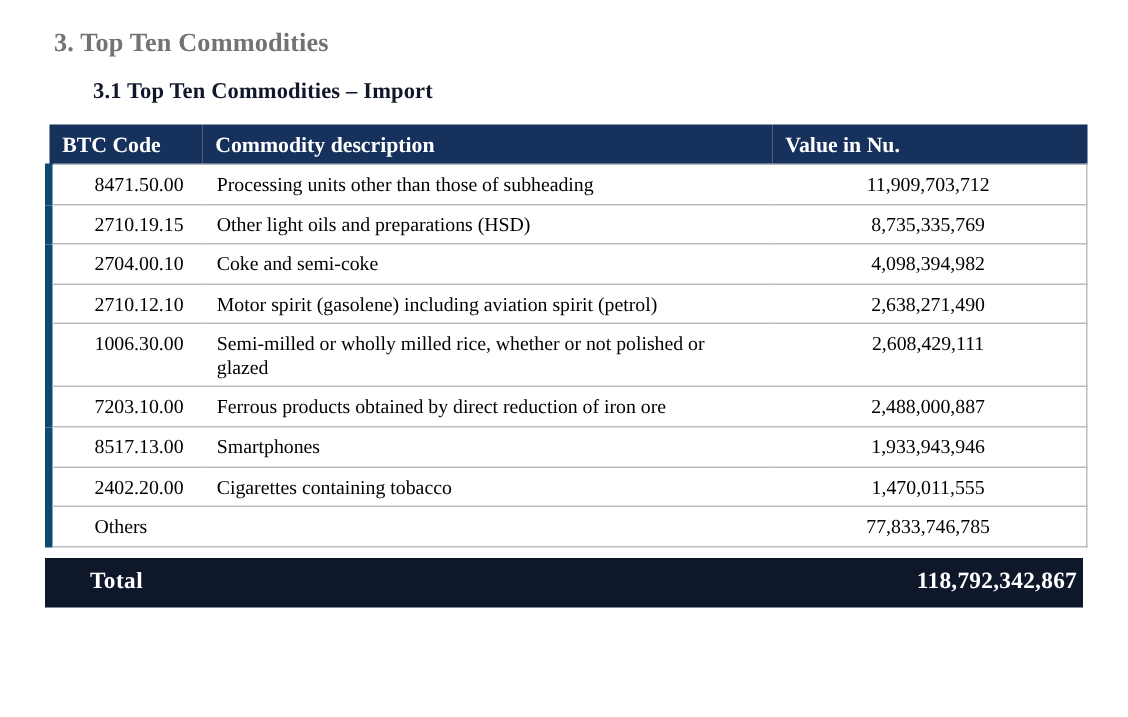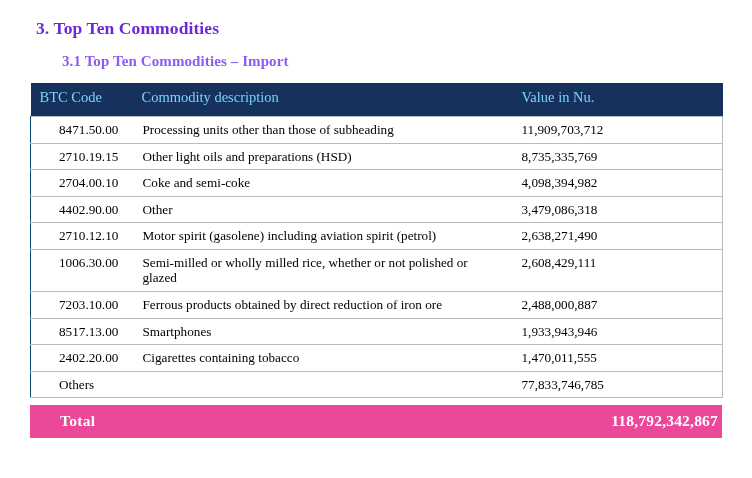--- a/index.html
+++ b/index.html
@@ -18,92 +18,92 @@
     position: relative;
     width: 752px;
     height: 478px;
     box-sizing: border-box;
     padding: 0;
   }
   .section-title {
     font-family: "Liberation Serif", serif;
     font-weight: bold;
     font-size: 17.5px;
-    color: #6d28d9;
+    color: #737373;
     margin: 0;
     padding: 18px 0 0 36px;
     letter-spacing: 0.1px;
   }
   .subsection-title {
     font-family: "Liberation Serif", serif;
     font-weight: bold;
     font-size: 15px;
-    color: #8b5cf6;
+    color: #0f172a;
     margin: 0;
     padding: 14px 0 0 62px;
     letter-spacing: 0.1px;
   }
   .table-wrap {
     margin: 13px 30px 0 30px;
   }
   table.commodities {
     border-collapse: collapse;
     width: 692px;
     table-layout: fixed;
     font-size: 13.2px;
   }
   table.commodities col.c-code { width: 102px; }
   table.commodities col.c-desc { width: 380px; }
   table.commodities col.c-val  { width: 210px; }
 
   table.commodities thead th {
     background: #15315c;
-    color: #7dd3fc;
-    font-weight: normal;
+    color: #ffffff;
+    font-weight: bold;
     font-size: 14.5px;
-    padding: 6px 9px 10px 9px;
+    padding: 6px 9px 3px 9px;
     text-align: left;
     border: none;
     vertical-align: middle;
     white-space: nowrap;
   }
   table.commodities thead th.val {
     text-align: left;
     padding-right: 22px;
   }
   table.commodities tbody td {
     border: 1px solid #b9bcc2;
     border-left: none;
     border-right: none;
     padding: 5px 9px 5px 9px;
     vertical-align: top;
     line-height: 1.18;
   }
   table.commodities tbody td.code {
     white-space: nowrap;
-    border-left: 1px solid #0c4a6e;
+    border-left: 5px solid #0c4a6e;
     padding-left: 28px;
   }
   table.commodities tbody td.desc {
     padding-left: 10px;
   }
   table.commodities tbody td.val {
-    text-align: left;
+    text-align: center;
     white-space: nowrap;
     padding-right: 10px;
     border-right: 1px solid #b9bcc2;
   }
   table.commodities tbody tr.others td.code {
     border-right: none;
     margin-top: 34px;
   }
   .total-row {
     margin: 7px 30px 0 30px;
     width: 692px;
-    background: #ec4899;
+    background: #0f172a;
     color: #ffffff;
     font-weight: bold;
     font-size: 15.5px;
     display: flex;
     align-items: center;
     justify-content: space-between;
     padding: 7px 0 8px 0;
     box-sizing: border-box;
   }
   .total-row .label {
@@ -147,25 +147,20 @@
           <td class="code">2710.19.15</td>
           <td class="desc">Other light oils and preparations (HSD)</td>
           <td class="val">8,735,335,769</td>
         </tr>
         <tr>
           <td class="code">2704.00.10</td>
           <td class="desc">Coke and semi-coke</td>
           <td class="val">4,098,394,982</td>
         </tr>
         <tr>
-          <td class="code">4402.90.00</td>
-          <td class="desc">Other</td>
-          <td class="val">3,479,086,318</td>
-        </tr>
-        <tr>
           <td class="code">2710.12.10</td>
           <td class="desc">Motor spirit (gasolene) including aviation spirit (petrol)</td>
           <td class="val">2,638,271,490</td>
         </tr>
         <tr>
           <td class="code">1006.30.00</td>
           <td class="desc">Semi-milled or wholly milled rice, whether or not polished or glazed</td>
           <td class="val">2,608,429,111</td>
         </tr>
         <tr>

